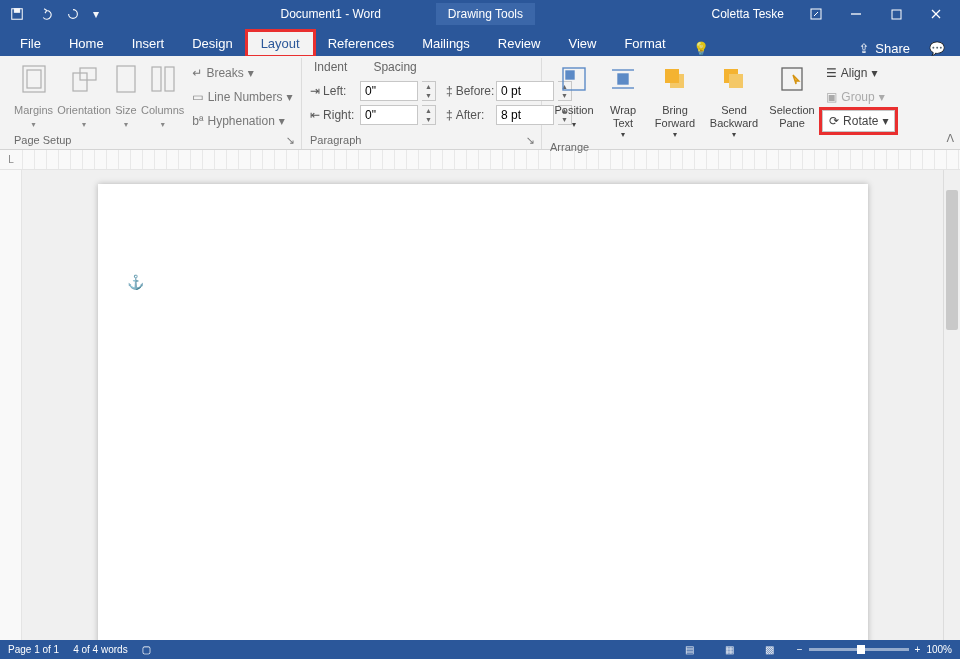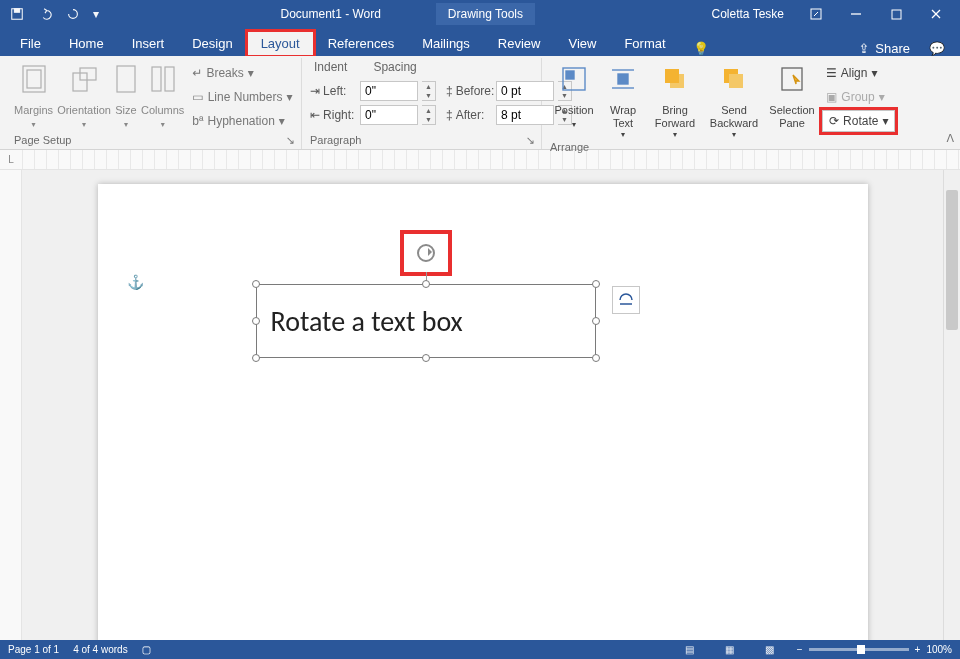--- a/index.html
+++ b/index.html
@@ -358,41 +358,20 @@
 <div class="ruler-strip">
   <div class="ruler-corner">L</div>
   <div class="h-ruler"></div>
 </div>
 
 <div class="edit-area">
   <div class="v-ruler"></div>
   <div class="doc-scroll">
     <div class="page">
       <div class="anchor">⚓</div>
-      <div class="textbox-wrap">
-        <div class="rotate-handle-box">
-          <div class="rotate-handle"></div>
-        </div>
-        <div class="rotate-stem"></div>
-        <div class="textbox">Rotate a text box</div>
-        <div class="handle h-tl"></div>
-        <div class="handle h-t"></div>
-        <div class="handle h-tr"></div>
-        <div class="handle h-l"></div>
-        <div class="handle h-r"></div>
-        <div class="handle h-bl"></div>
-        <div class="handle h-b"></div>
-        <div class="handle h-br"></div>
-        <div class="layout-opts">
-            <svg width="18" height="18" fill="none" stroke="#2b579a" stroke-width="1.5">
-              <path d="M3 9a6 6 0 0 1 12 0"></path>
-              <line x1="3" y1="13" x2="15" y2="13"></line>
-            </svg>
-          </div>
-      </div>
     </div>
   </div>
   <div class="scrollbar-v">
       <div class="thumb"></div>
     </div>
 </div>
 
 <div class="statusbar">
   <span>Page 1 of 1</span>
   <span>4 of 4 words</span>

